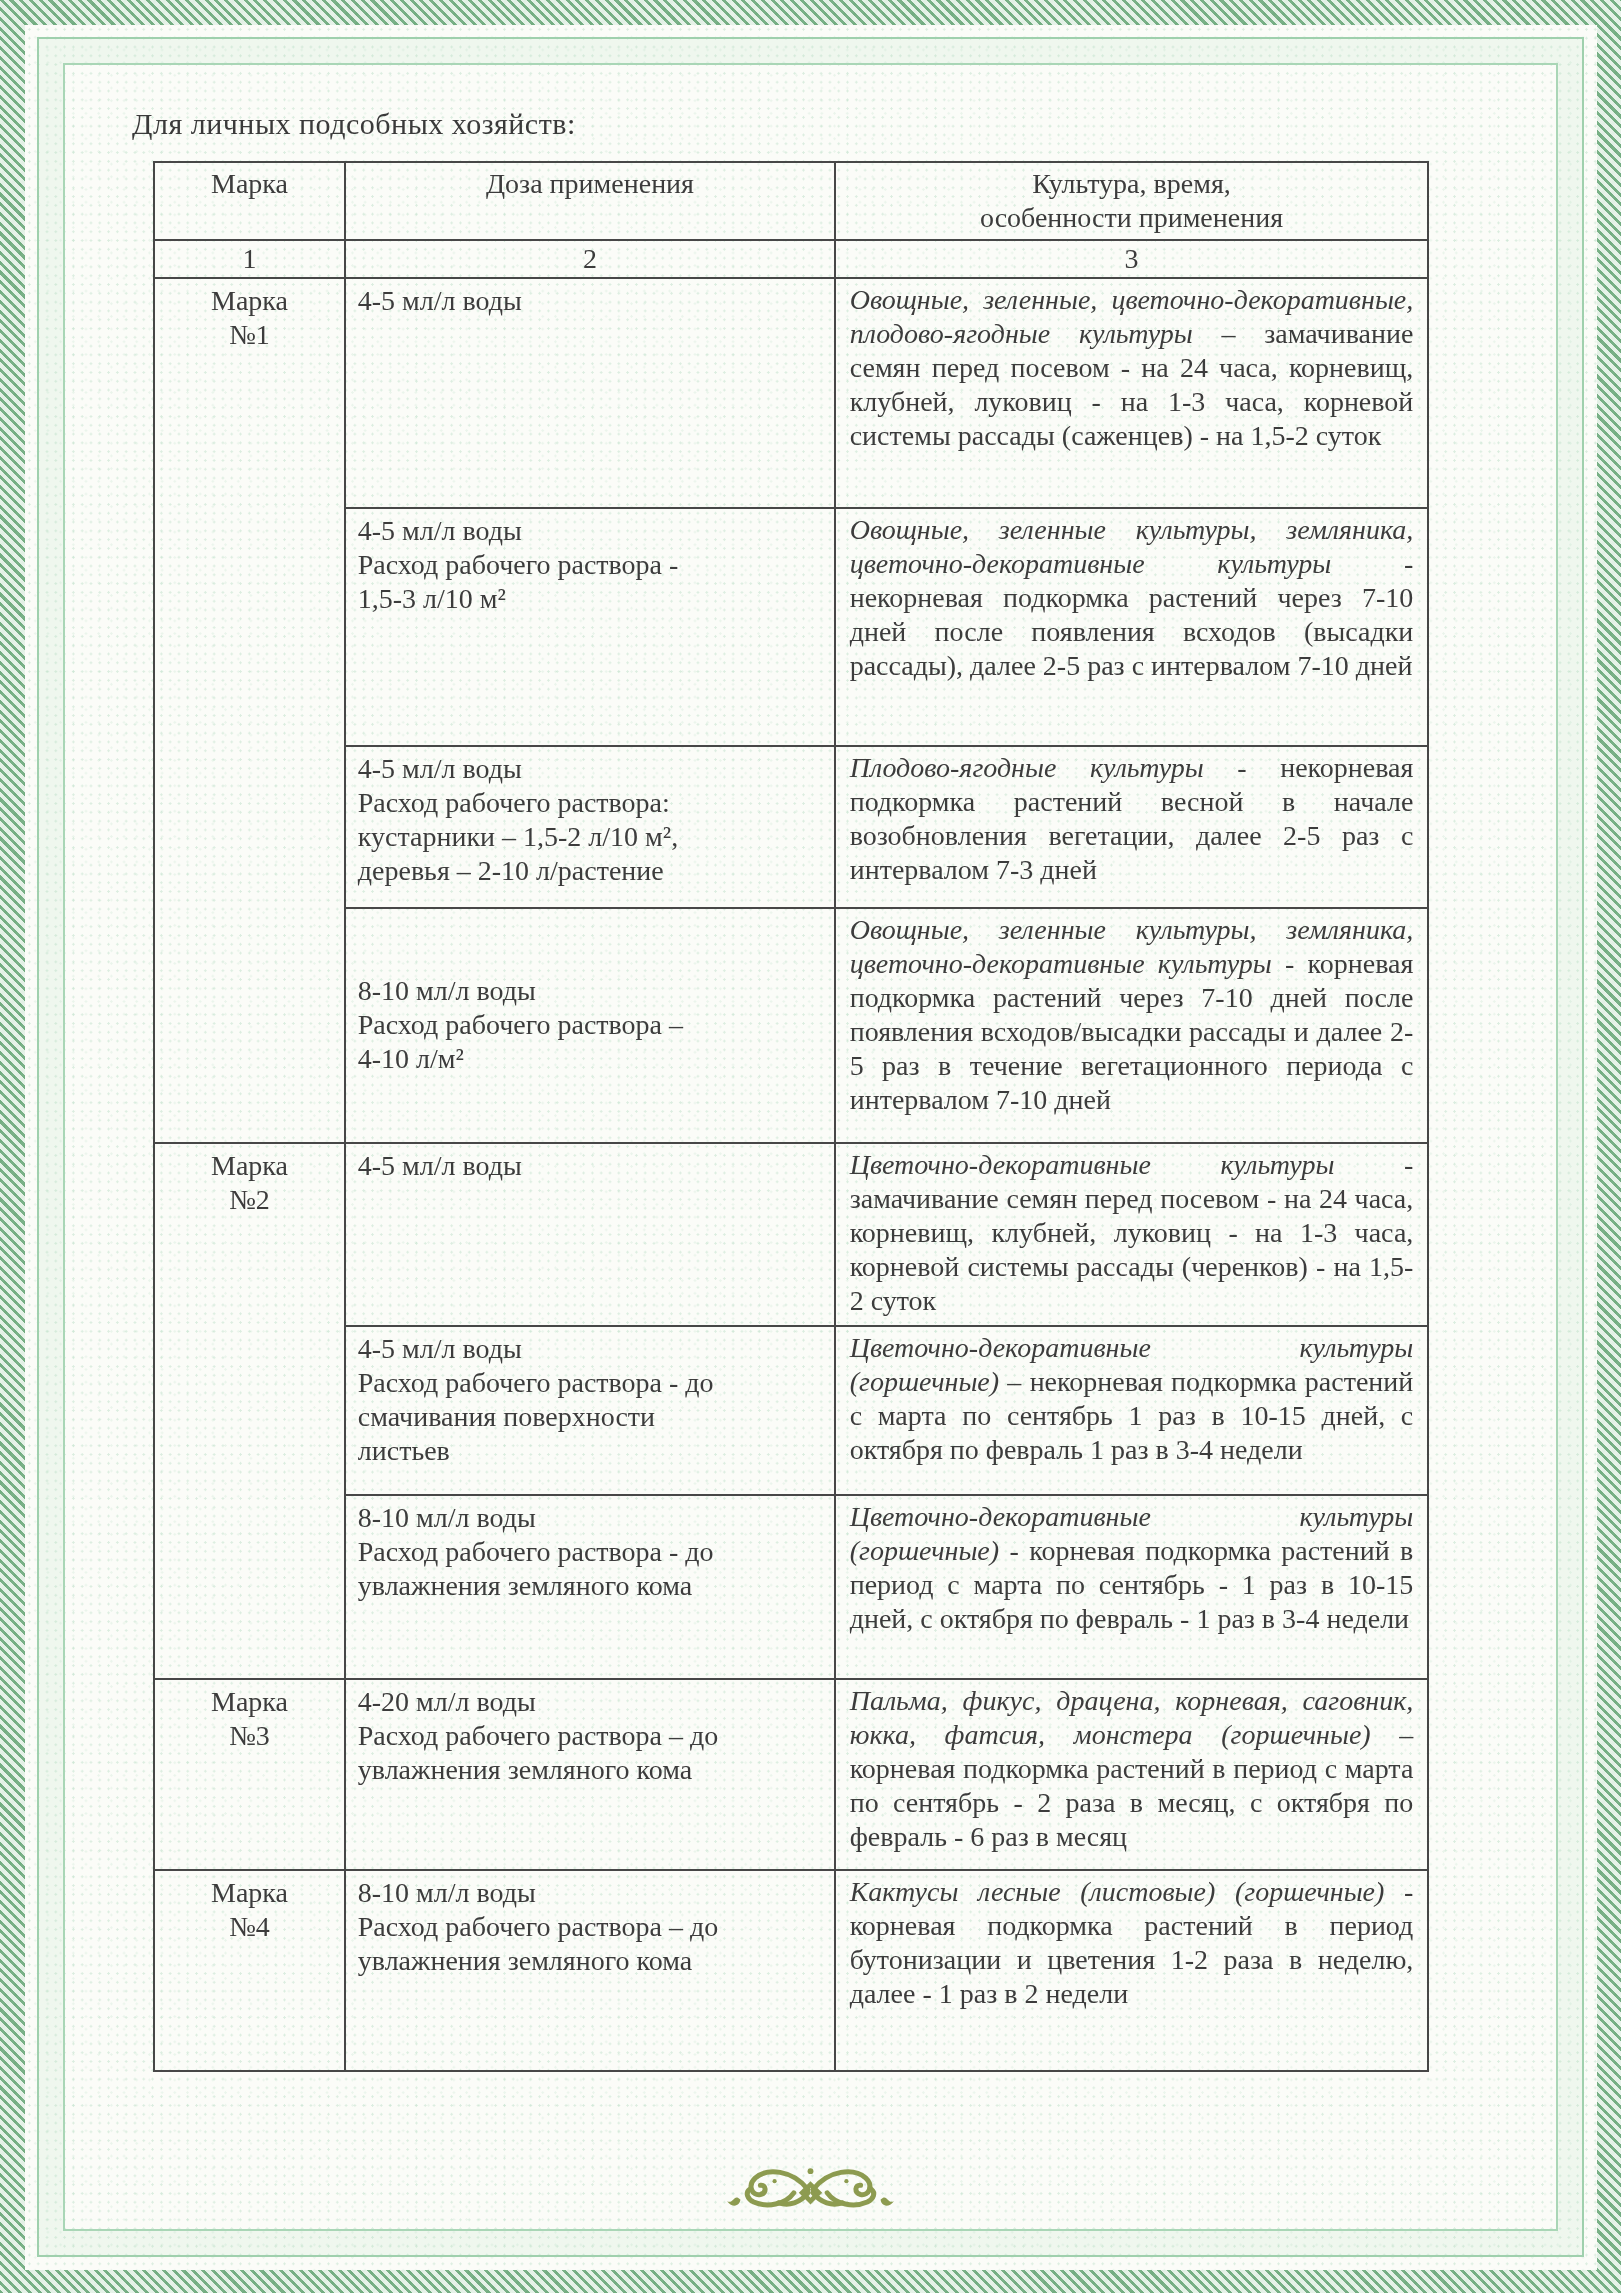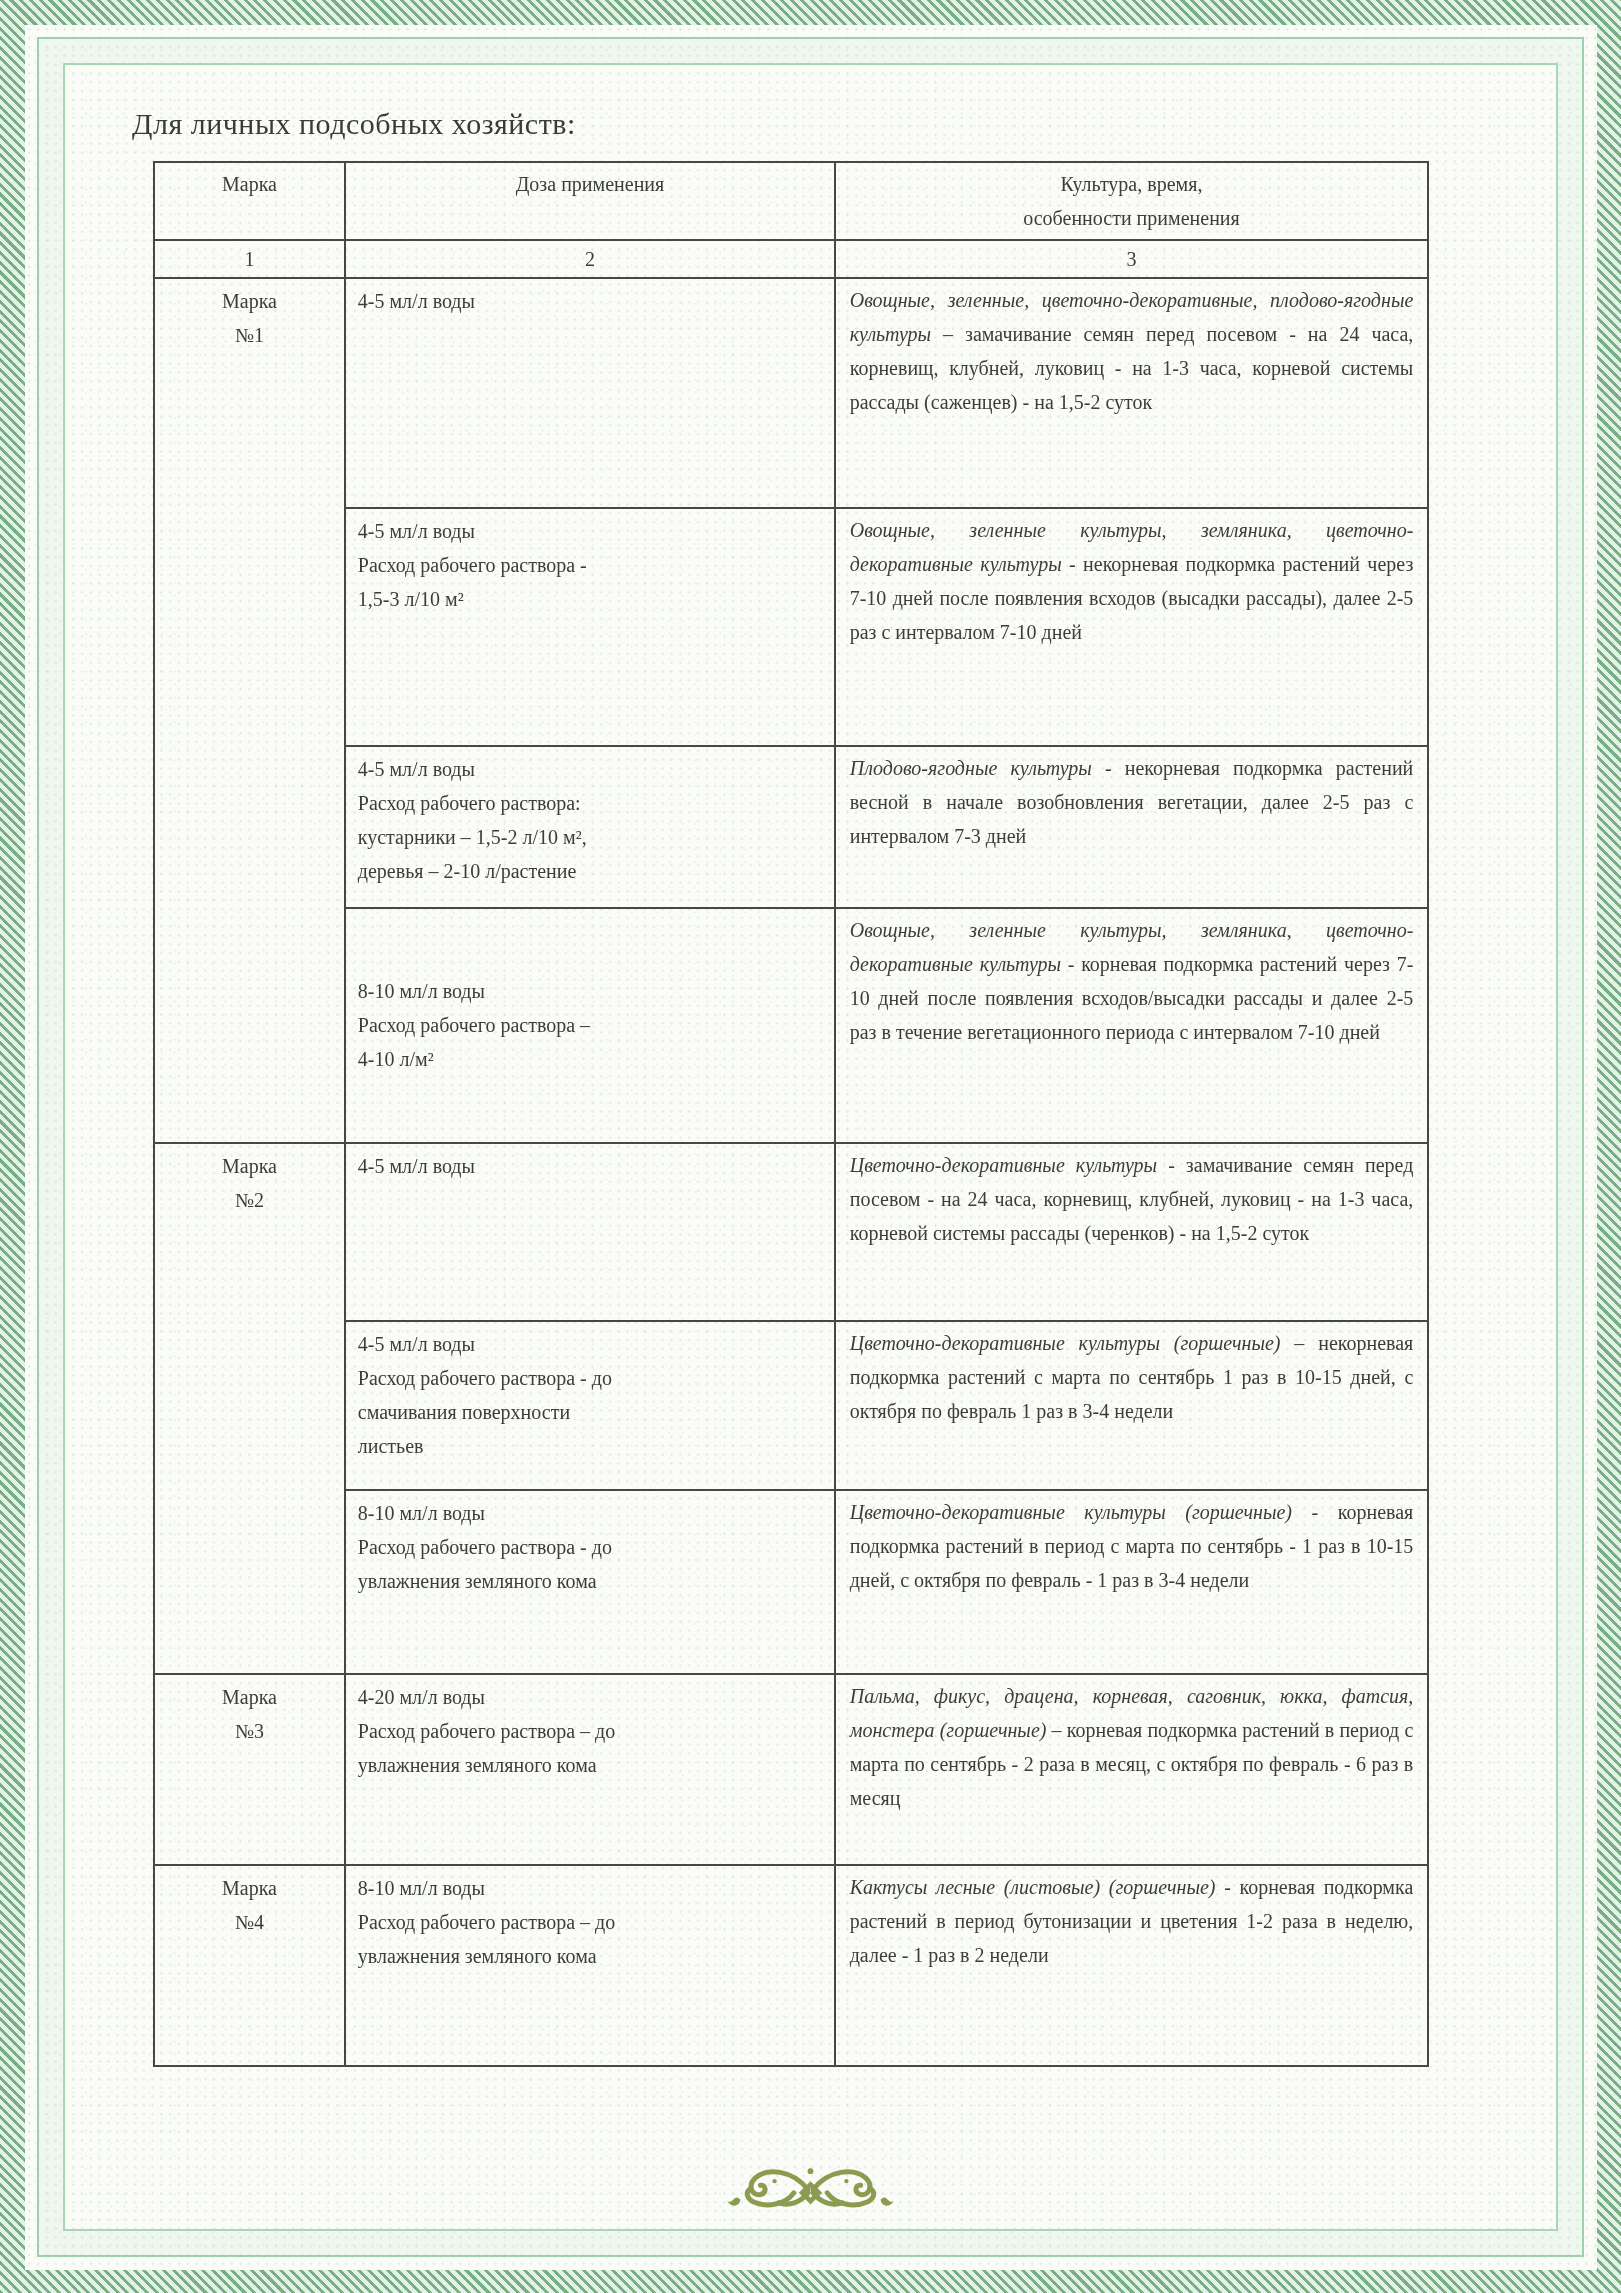--- a/index.html
+++ b/index.html
@@ -42,21 +42,21 @@
   .title{
     position:absolute;left:132px;top:76px;
     font-size:30px;letter-spacing:0.5px;color:#3a3a3a;margin-top:31px;
   }
   table.doc{
     position:absolute;left:153px;top:161px;width:1274px;
     border-collapse:collapse;table-layout:fixed;
   }
   table.doc td{
     border:2px solid #474747;
-    font-size:20px;line-height:34px;
+    font-size:28px;line-height:34px;
     vertical-align:top;
   }
   td.c-head{
     text-align:center;vertical-align:middle;
     font-size:28px;line-height:32px;
     white-space:pre-line;
     padding:3.9px 7.8px;
   }
   td.c-num{text-align:center;vertical-align:middle;font-size:27.4px;padding:1px 0;}
   td.c-brand{

